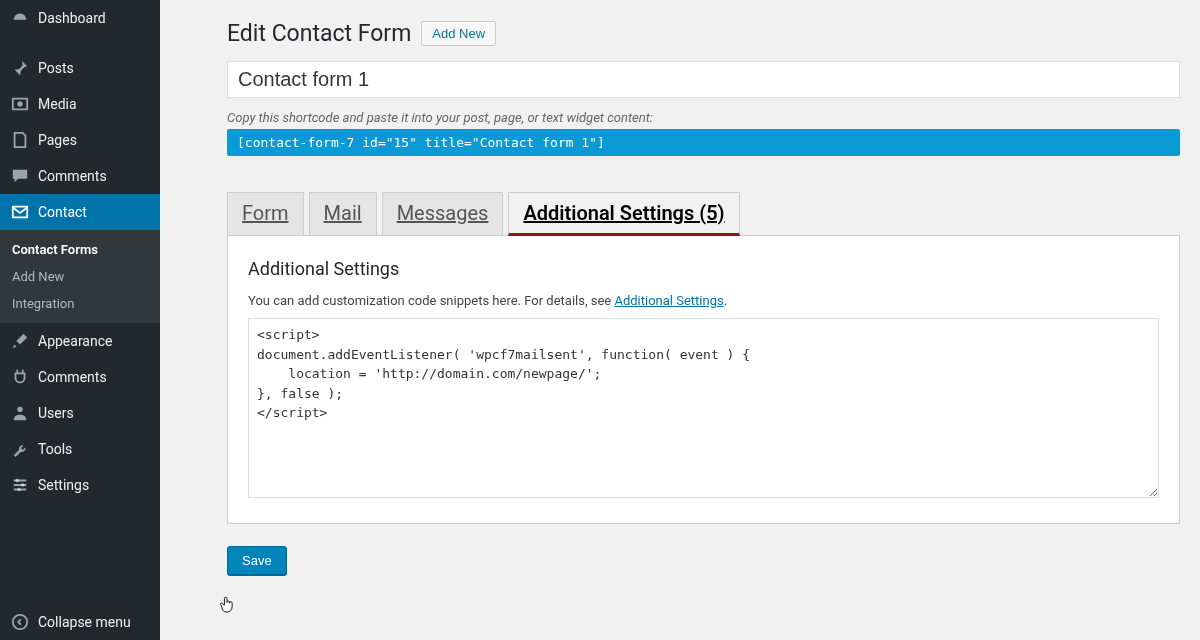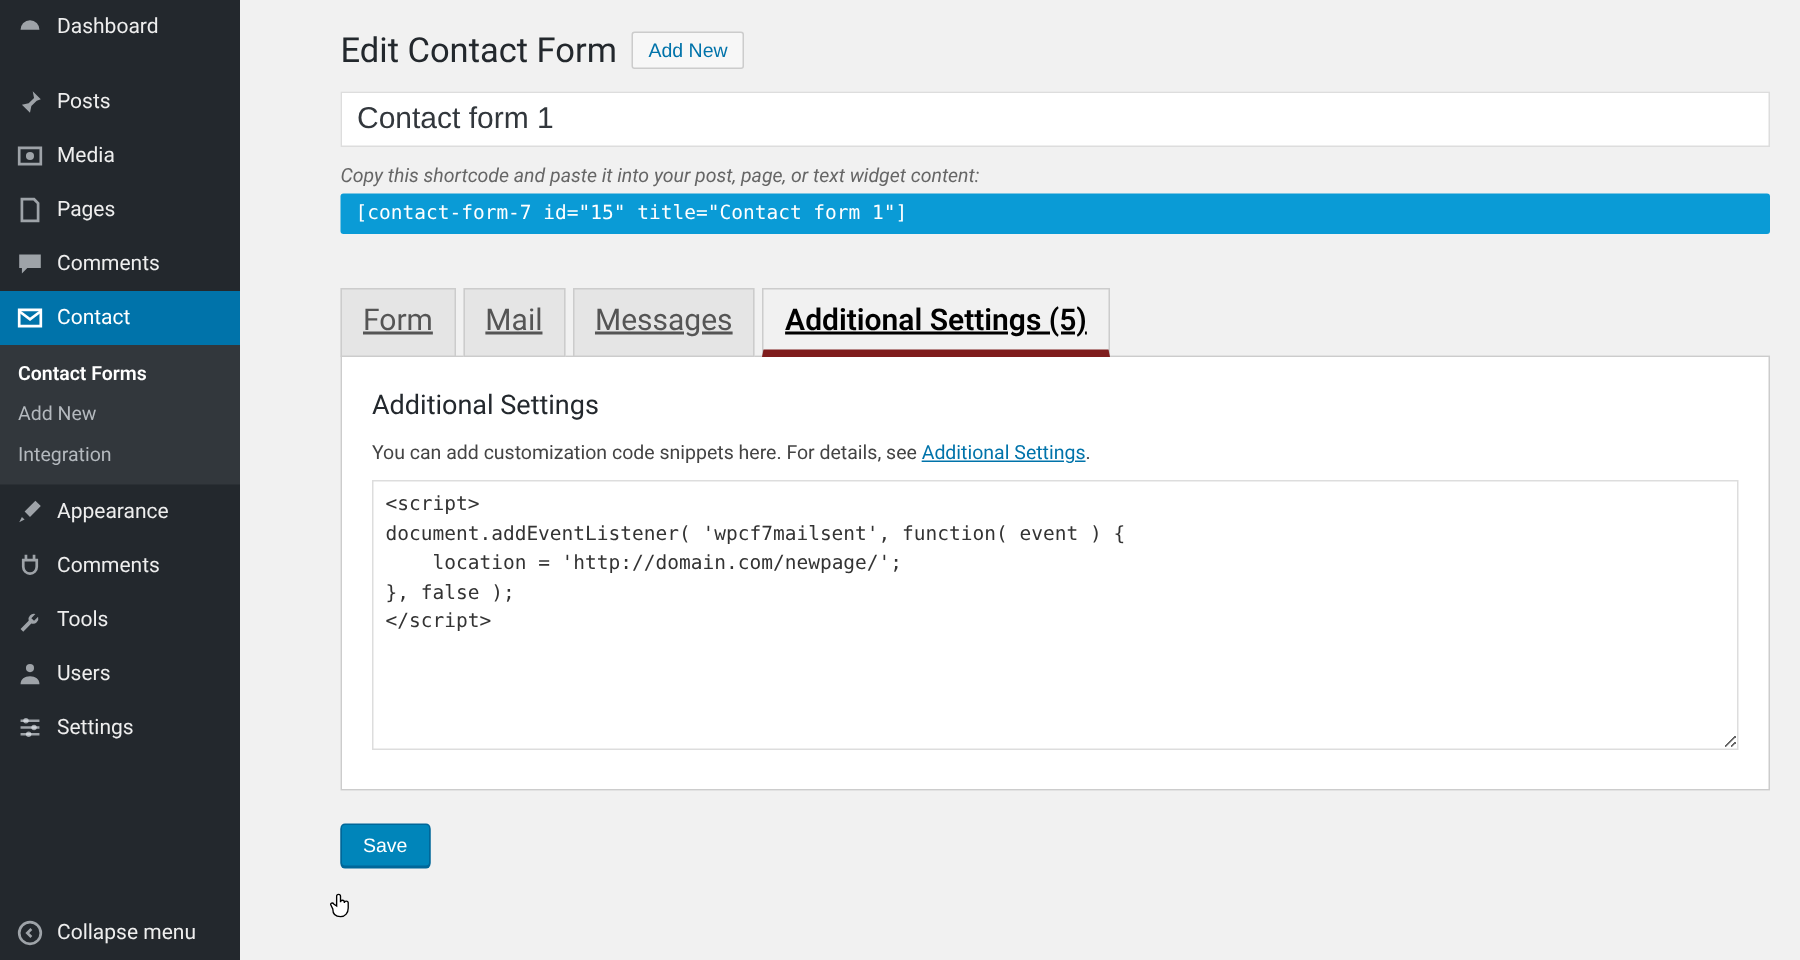--- a/index.html
+++ b/index.html
@@ -23,21 +23,21 @@
   .header-row { display: flex; align-items: center; gap: 10px; margin: 10px 0 14px; }
   h1 { font-size: 23px; font-weight: 400; color: #23282d; }
   .btn-secondary { background: #f7f7f7; border: 1px solid #ccc; color: #0073aa; padding: 4px 10px; font-size: 13px; border-radius: 2px; cursor: pointer; }
   .title-input { width: 100%; font-size: 20px; padding: 6px 10px; border: 1px solid #ddd; background: #fff; color: #32373c; }
   .shortcode-hint { font-style: italic; color: #666; font-size: 13px; margin: 12px 0 4px; }
   .shortcode-box { background: #0a9bd6; color: #fff; font-family: Consolas, Monaco, monospace; font-size: 13px; padding: 6px 10px; border-radius: 2px; }
 
   
   .tabs { display: flex; gap: 5px; margin-top: 36px; }
   .tab { background: #e5e5e5; border: 1px solid #ccc; padding: 8px 14px; font-size: 20px; color: #555; cursor: pointer; border-bottom: 1px solid #ccc; text-decoration: underline; }
-  .tab.active { background: #f1f1f1; border-bottom: 5px solid #7f1d1d; font-weight: 600; color: #000; position: relative; z-index: 2; }
+  .tab.active { background: #f1f1f1; border-bottom: 3px solid #7f1d1d; font-weight: 600; color: #000; position: relative; z-index: 2; }
 
   .panel { background: #fff; border: 1px solid #ccc; padding: 22px 20px; margin-top: -1px; }
   .panel h2 { font-size: 18px; font-weight: 400; color: #23282d; margin-bottom: 14px; }
   .panel p { font-size: 13px; color: #444; margin-bottom: 10px; }
   .panel a { color: #0073aa; text-decoration: underline; }
   .code-area { width: 100%; height: 180px; border: 1px solid #ddd; font-family: Consolas, Monaco, monospace; font-size: 13px; padding: 6px 8px; resize: vertical; color: #333; line-height: 1.5; }
 
   .save-btn { margin-top: 22px; background: #0085ba; border: 1px solid #006799; color: #fff; padding: 6px 14px; font-size: 13px; border-radius: 3px; cursor: pointer; box-shadow: 0 1px 0 #006799; position: relative; text-align: right; }
   .cursor-hand { position: absolute; left: 218px; top: 594px; pointer-events: none; font-size: 22px; color: #000; }
 
@@ -117,33 +117,33 @@
       <span class="icon">
           <svg viewBox="0 0 20 20" fill="currentColor">
             <path d="M7 2v4M13 2v4M5 6h10v5a5 5 0 01-10 0z" fill="none" stroke="currentColor" stroke-width="2"></path>
           </svg>
         </span>
       <span>Comments</span>
     </div>
     <div class="menu-item">
       <span class="icon">
           <svg viewBox="0 0 20 20" fill="currentColor">
-            <path d="M14 6a4 4 0 00-5 5l-6 6 2 2 6-6a4 4 0 005-5l-3 3-2-2z"></path>
-          </svg>
-        </span>
-      <span>Tools</span>
-    </div>
-    <div class="menu-item">
-      <span class="icon">
-          <svg viewBox="0 0 20 20" fill="currentColor">
             <circle cx="10" cy="6" r="3"></circle>
             <path d="M3 18c0-4 3-6 7-6s7 2 7 6"></path>
           </svg>
         </span>
       <span>Users</span>
+    </div>
+    <div class="menu-item">
+      <span class="icon">
+          <svg viewBox="0 0 20 20" fill="currentColor">
+            <path d="M14 6a4 4 0 00-5 5l-6 6 2 2 6-6a4 4 0 005-5l-3 3-2-2z"></path>
+          </svg>
+        </span>
+      <span>Tools</span>
     </div>
     <div class="menu-item">
       <span class="icon">
           <svg viewBox="0 0 20 20" fill="currentColor">
             <path d="M3 5h14M3 10h14M3 15h14" stroke="currentColor" stroke-width="2"></path>
             <circle cx="7" cy="5" r="2"></circle>
             <circle cx="13" cy="10" r="2"></circle>
             <circle cx="9" cy="15" r="2"></circle>
           </svg>
         </span>

